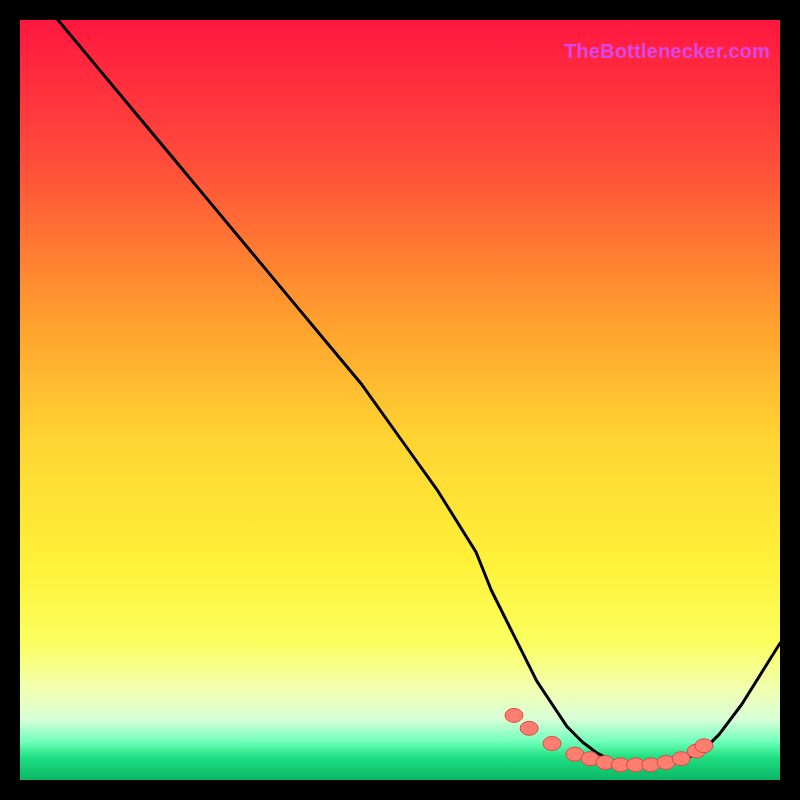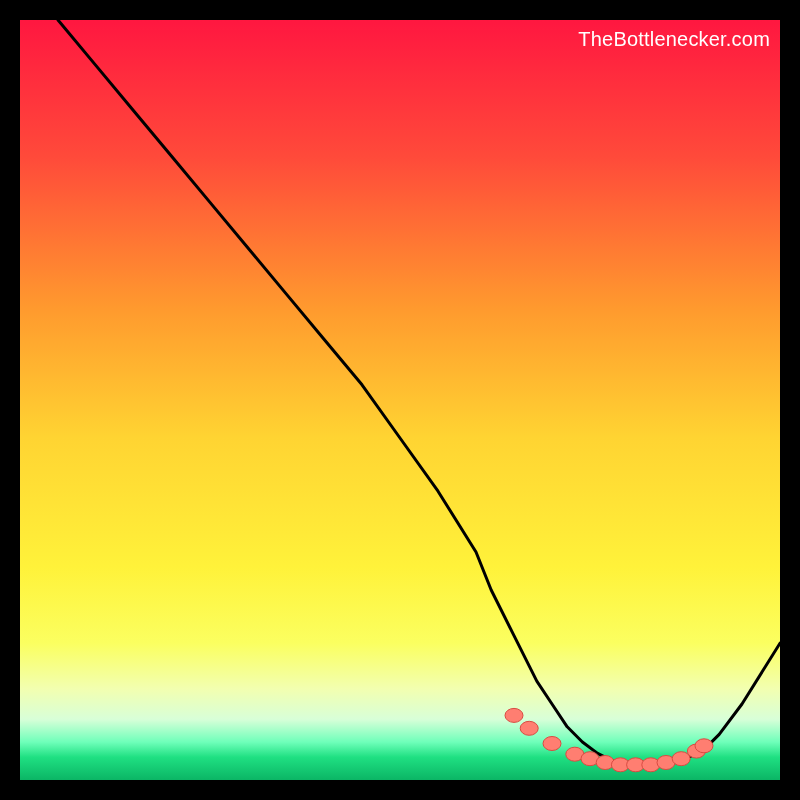--- a/index.html
+++ b/index.html
@@ -21,25 +21,25 @@
   }
   .plot {
     position: absolute;
     left: 0;
     top: 0;
     width: 760px;
     height: 760px;
   }
   .watermark {
     position: absolute;
-    top: 8px;
+    top: 20px;
     right: 10px;
-    color: #ffffff;
+    color: #d946ef;
     font-size: 20px;
-    font-weight: 400;
+    font-weight: 700;
     letter-spacing: 0.2px;
     user-select: none;
   }
   svg { display: block; }
 </style>
 </head>
 <body>
 
 <div class="frame">
 

